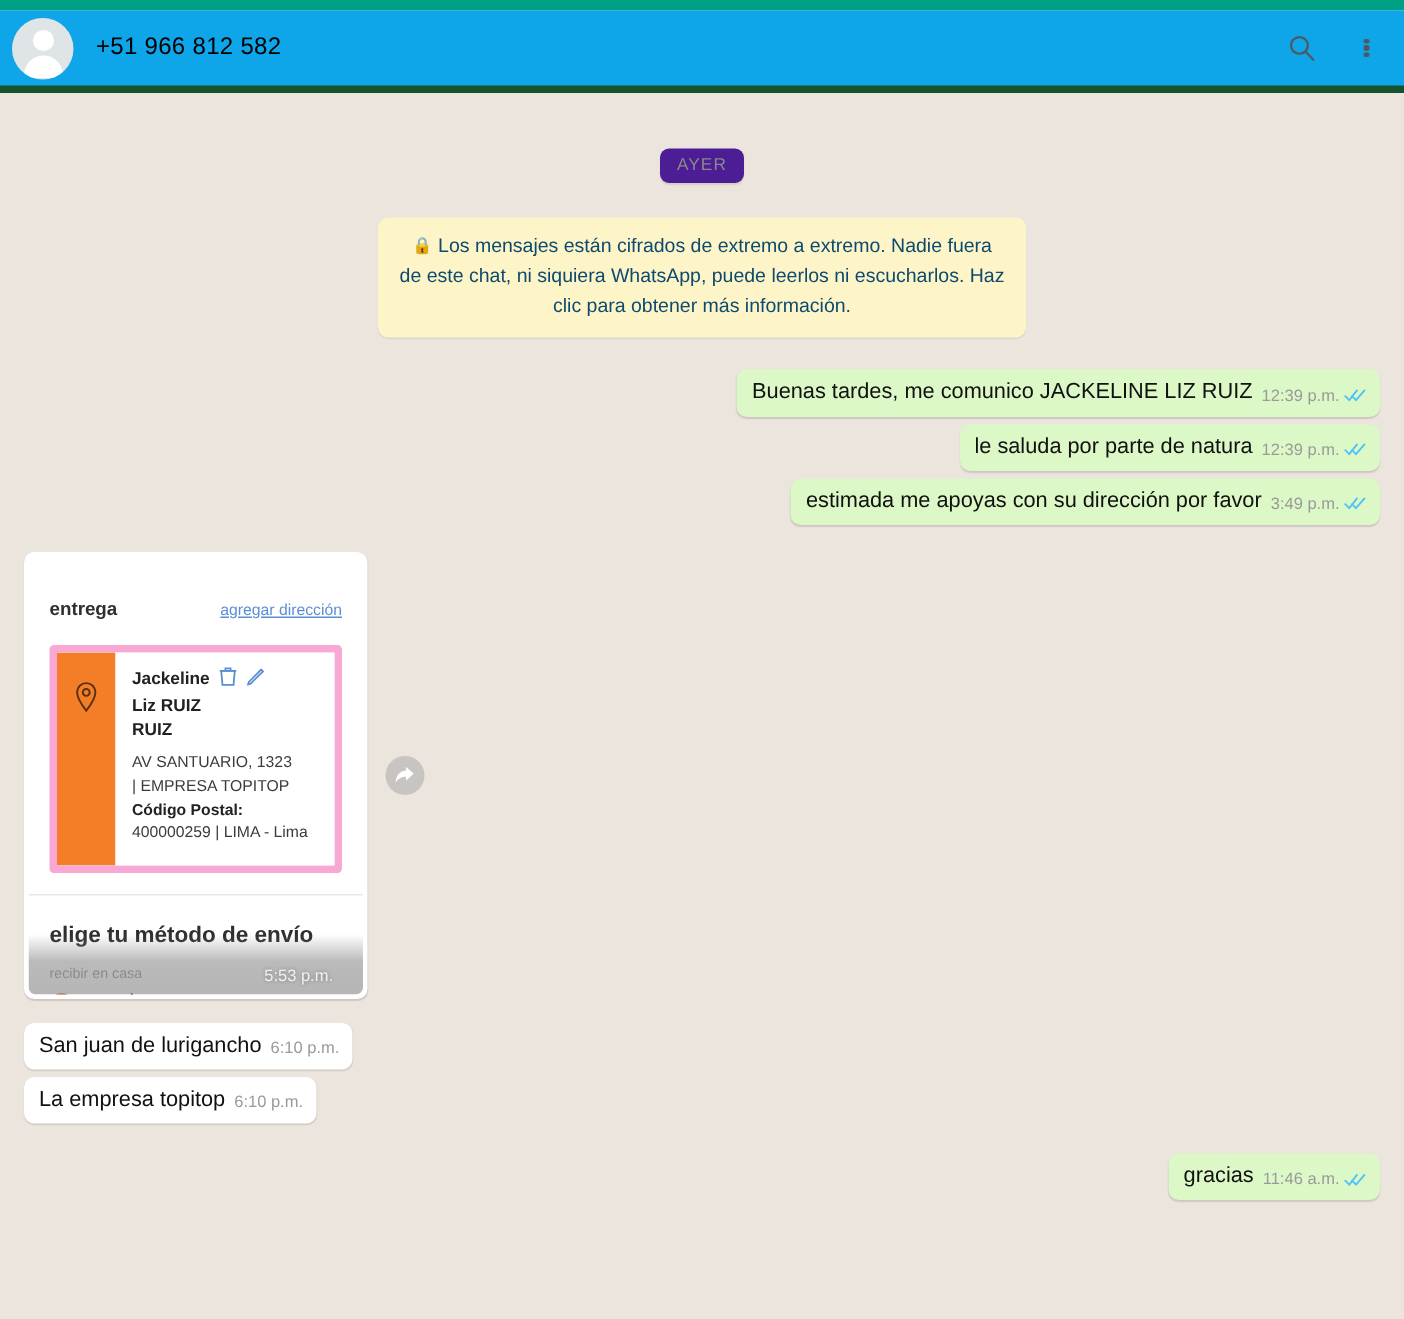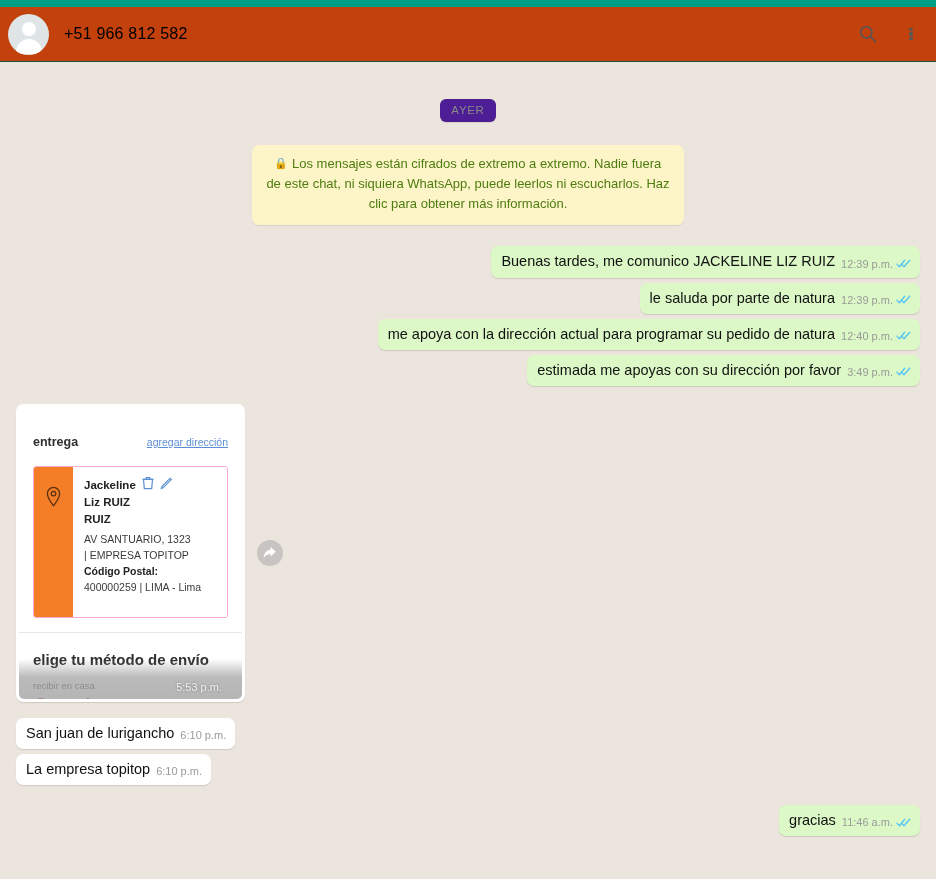--- a/index.html
+++ b/index.html
@@ -16,25 +16,25 @@
   
   #top-strip {
     height: 7px;
     background: #00a085;
     width: 100%;
   }
 
   
   #header {
     height: 55px;
-    background: #c2410c;
+    background: #0ea5e9;
     display: flex;
     align-items: center;
     padding: 0 14px 0 8px;
-    border-bottom: 1px solid #14532d;
+    border-bottom: 5px solid #14532d;
   }
   #avatar {
     width: 41px; height: 41px;
     border-radius: 50%;
     background: #dfe5e7;
     flex: none;
     position: relative;
     overflow: hidden;
   }
   #avatar .head {
@@ -101,21 +101,21 @@
   .notice-row { display: flex; justify-content: center; }
   .notice {
     background: #fdf4c8;
     border-radius: 7px;
     box-shadow: 0 1px 1px rgba(0,0,0,.08);
     padding: 9px 14px 11px;
     max-width: 432px;
     text-align: center;
     font-size: 13px;
     line-height: 1.55;
-    color: #4d7c0f;
+    color: #0c4a6e;
   }
   .lock-glyph { font-size: 11px; vertical-align: 1px; }
 
   
   .row { display: flex; }
   .row.out { justify-content: flex-end; }
   .row.in  { justify-content: flex-start; }
 
   .bubble {
     border-radius: 7px;
@@ -178,21 +178,21 @@
   .shot-title { font-size: 12.5px; font-weight: bold; color: #2f2f2f; }
   .shot-link {
     font-size: 10.5px;
     color: #5b8fd4;
     text-decoration: underline;
   }
 
   .addr-card {
     margin-top: 17px;
     display: flex;
-    border: 1px solid #f9a8d4;
+    border: 5px solid #f9a8d4;
     border-radius: 3px;
     overflow: hidden;
     height: 152px;
   }
   .addr-pin {
     width: 39px;
     background: #f47d28;
     flex: none;
     display: flex;
     justify-content: center;
@@ -334,32 +334,20 @@
       <span class="meta">
         <span class="time">12:39 p.m.</span>
         <svg class="ticks" viewBox="0 0 18 11">
           <path d="M1 6.2 L4.2 9.4 L10.4 1.6" fill="none" stroke="#4fc3f7" stroke-width="1.5" stroke-linecap="round"></path>
           <path d="M6.4 6.2 L9.6 9.4 L16.4 1.6" fill="none" stroke="#4fc3f7" stroke-width="1.5" stroke-linecap="round"></path>
         </svg>
       </span>
     </div>
   </div>
 
-  <div class="row out" style="margin-top:5px;">
-    <div class="bubble out">
-      <span class="msg-text">me apoya con la dirección actual para programar su pedido de natura</span>
-      <span class="meta">
-        <span class="time">12:40 p.m.</span>
-        <svg class="ticks" viewBox="0 0 18 11">
-          <path d="M1 6.2 L4.2 9.4 L10.4 1.6" fill="none" stroke="#4fc3f7" stroke-width="1.5" stroke-linecap="round"></path>
-          <path d="M6.4 6.2 L9.6 9.4 L16.4 1.6" fill="none" stroke="#4fc3f7" stroke-width="1.5" stroke-linecap="round"></path>
-        </svg>
-      </span>
-    </div>
-  </div>
 
   <div class="row out" style="margin-top:5px;">
     <div class="bubble out">
       <span class="msg-text">estimada me apoyas con su dirección por favor</span>
       <span class="meta">
         <span class="time">3:49 p.m.</span>
         <svg class="ticks" viewBox="0 0 18 11">
           <path d="M1 6.2 L4.2 9.4 L10.4 1.6" fill="none" stroke="#4fc3f7" stroke-width="1.5" stroke-linecap="round"></path>
           <path d="M6.4 6.2 L9.6 9.4 L16.4 1.6" fill="none" stroke="#4fc3f7" stroke-width="1.5" stroke-linecap="round"></path>
         </svg>

